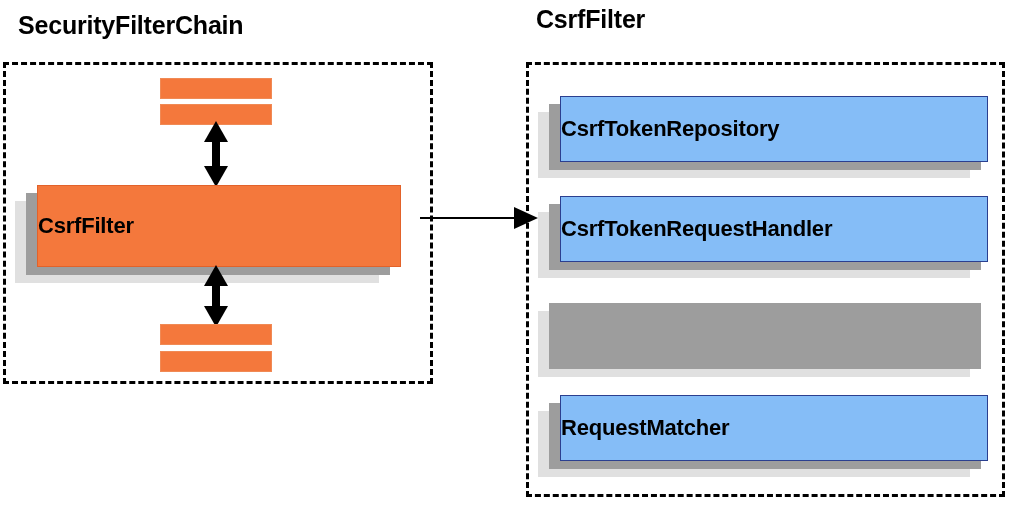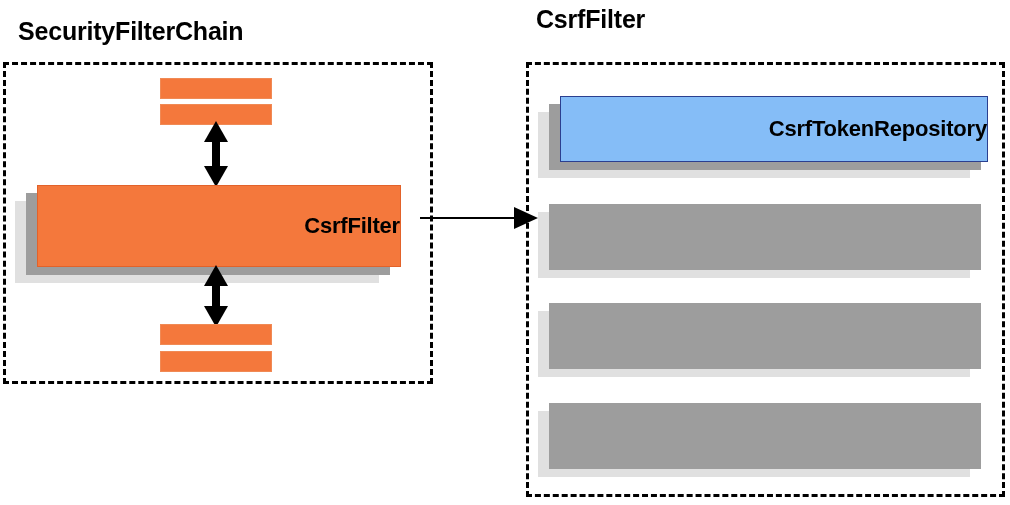--- a/index.html
+++ b/index.html
@@ -16,21 +16,21 @@
   }
 
   .panel-title {
     position: absolute;
     font-size: 25px;
     font-weight: bold;
     color: #000000;
     letter-spacing: -0.2px;
     white-space: nowrap;
   }
-  #title-left  { left: 18px;  top: 17px; }
+  #title-left  { left: 18px;  top: 11px; }
   #title-right { left: 536px; top: 5px; }
 
   .dashed-panel {
     position: absolute;
     border: 3px dashed #000000;
     box-sizing: border-box;
     background: transparent;
   }
   #panel-left  { left: 3px;   top: 62px; width: 430px; height: 322px; }
   #panel-right { left: 526px; top: 62px; width: 479px; height: 435px; }
@@ -42,21 +42,21 @@
   .stack .face {
     position: absolute;
     box-sizing: border-box;
   }
   .stack .shadow-light { background: #e0e0e0; left: 0;   top: 16px; }
   .stack .shadow-dark  { background: #9d9d9d; left: 11px; top: 8px; }
   .stack .face {
     left: 22px; top: 0;
     display: flex;
     align-items: center;
-    justify-content: flex-end;
+    justify-content: flex-start;
   }
   .stack .face .face-label {
     font-size: 22px;
     font-weight: bold;
     color: #000000;
     white-space: nowrap;
     letter-spacing: -0.2px;
   }
   .face.orange { background: #f4783c; border: 1px solid #e2622a; }
   .face.blue   { background: #85bdf7; border: 1px solid #2b3f8f; }
@@ -152,23 +152,29 @@
   <div class="shadow-light"></div>
   <div class="shadow-dark"></div>
   <div class="face blue">
     <span class="face-label">CsrfTokenRepository</span>
   </div>
 </div>
 
 <div class="stack blue-stack" id="stack-blue-1">
   <div class="shadow-light"></div>
   <div class="shadow-dark"></div>
+  <div class="face blue">
+    <span class="face-label">CsrfTokenRequestHandler</span>
+  </div>
 </div>
 
 <div class="stack blue-stack" id="stack-blue-2">
   <div class="shadow-light"></div>
   <div class="shadow-dark"></div>
 </div>
 
 <div class="stack blue-stack" id="stack-blue-3">
   <div class="shadow-light"></div>
   <div class="shadow-dark"></div>
+  <div class="face blue">
+    <span class="face-label">RequestMatcher</span>
+  </div>
 </div>
 
 </body></html>

